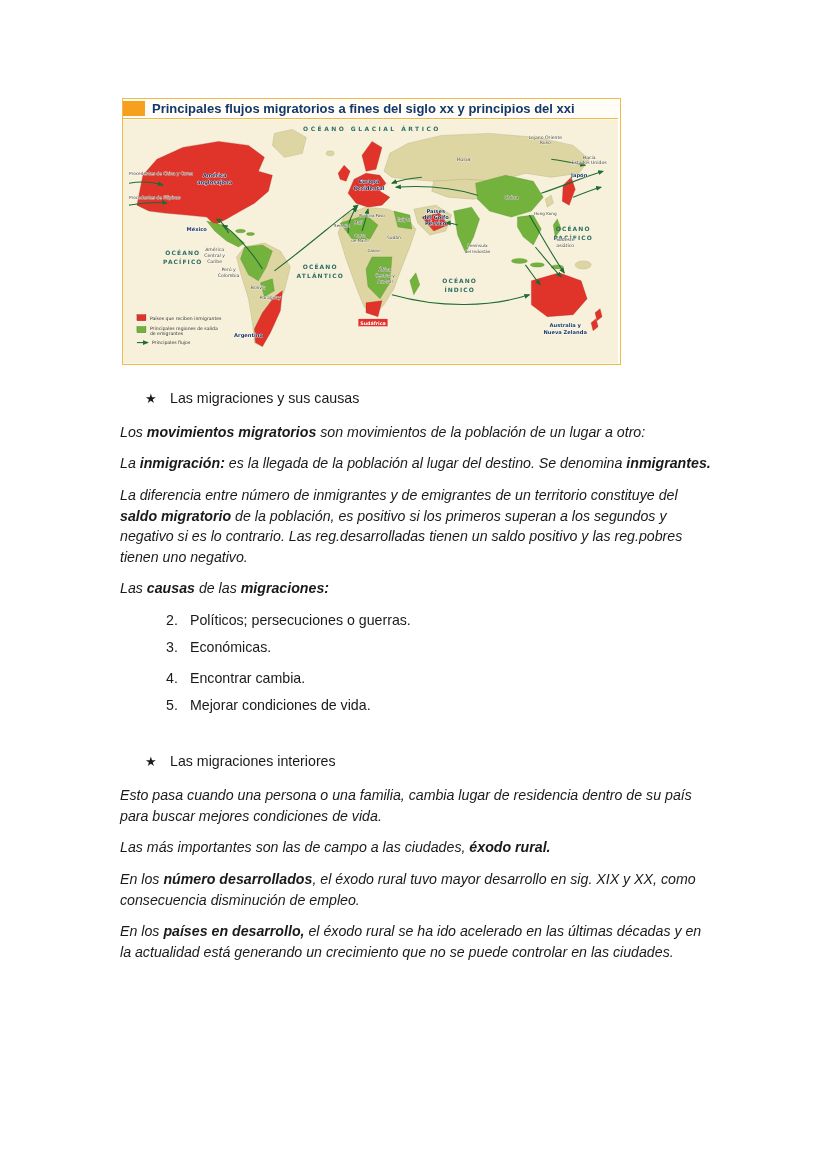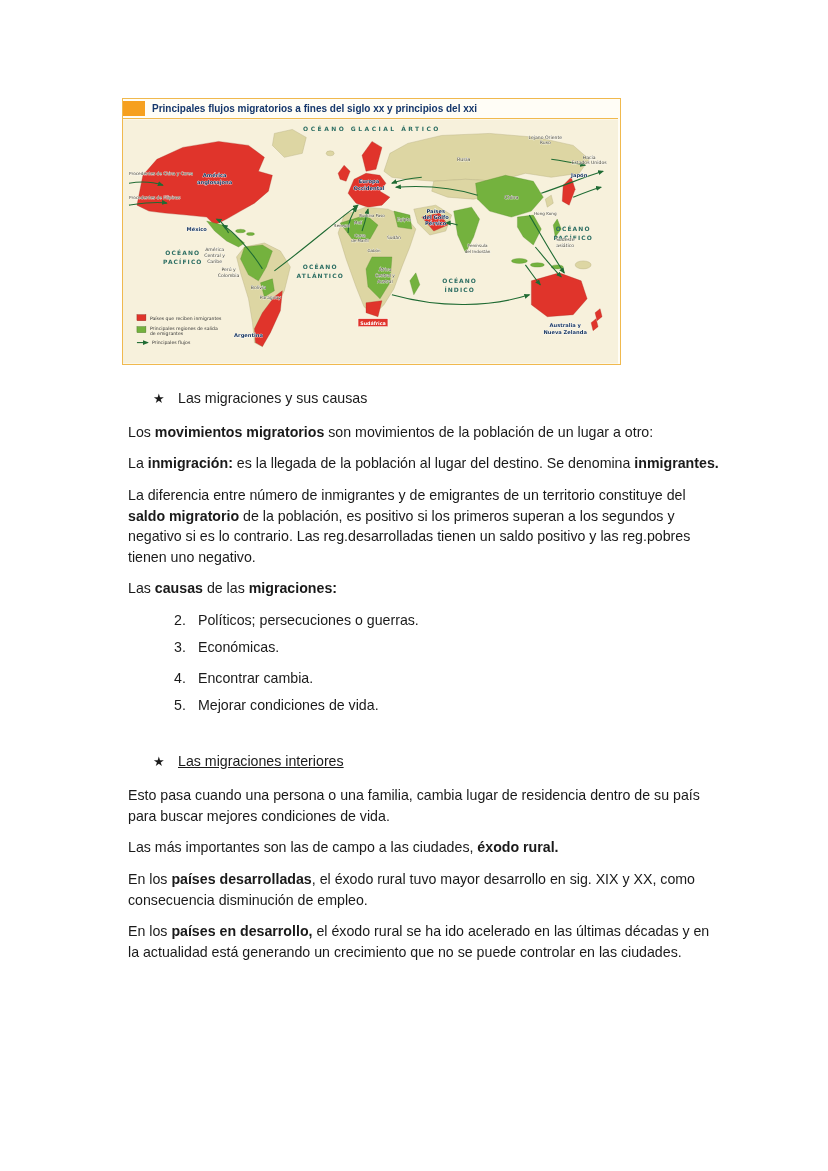--- a/index.html
+++ b/index.html
@@ -3,40 +3,40 @@
 <meta charset="utf-8">
 <style>
   html,body{margin:0;padding:0;background:#ffffff;}
   body{width:828px;height:1171px;font-family:"Liberation Sans",sans-serif;color:#1a1a1a;}
   .page{position:relative;width:828px;height:1171px;background:#fff;overflow:hidden;}
 
   
   .map-figure{position:absolute;left:122px;top:98px;width:497px;border:1px solid #f0b94e;background:#fffdf6;}
   .map-title-row{display:flex;align-items:center;height:19px;background:#fffdf6;}
   .map-title-square{width:22px;height:15px;background:#f6a01e;flex:0 0 auto;}
-  .map-title{margin-left:7px;font-size:10px;font-weight:bold;color:#16376b;white-space:nowrap;}
+  .map-title{margin-left:7px;font-size:13px;font-weight:bold;color:#16376b;white-space:nowrap;}
   .map-svg{display:block;border-top:1px solid #f0b94e;}
 
   .map-svg text{font-family:"DejaVu Sans",sans-serif;}
   .lbl{font-size:5.2px;font-weight:bold;fill:#16355f;stroke:#ffffff;stroke-width:0.6px;paint-order:stroke;}
   .plc{font-size:4.6px;fill:#44412c;stroke:#ffffff;stroke-width:0.5px;paint-order:stroke;}
   .ocean{font-size:6px;font-weight:bold;fill:#2c6e63;letter-spacing:1.1px;}
   .leg{font-size:4.6px;fill:#333333;}
   .legw{font-size:4.8px;font-weight:bold;fill:#ffffff;}
   .land{fill:#ddd6a3;stroke:#b5ad7f;stroke-width:0.4;}
   .red{fill:#e0342b;stroke:#a3241d;stroke-width:0.3;}
   .green{fill:#74b23e;stroke:#4e8426;stroke-width:0.3;}
   .flow{fill:none;stroke:#1f6b33;stroke-width:1.1;}
 
   
-  .content{position:absolute;left:128px;top:388px;width:592px;font-size:14.2px;line-height:1.45;}
-  .para{margin:0 0 11px 0;}
+  .content{position:absolute;left:120px;top:388px;width:592px;font-size:14.2px;line-height:1.45;}
+  .para{margin:0 0 11px 0;font-style:italic;}
   .heading{margin:0 0 13px 0;padding-left:25px;}
   .star{display:inline-block;width:16px;margin-right:9px;font-size:13px;}
-  .section-gap{margin-top:36px;text-decoration:underline;}
+  .section-gap{margin-top:36px;}
   .olist{margin:0 0 11px 0;padding-left:46px;}
   .li{margin-bottom:6px;}
   .num{display:inline-block;width:24px;}
   b{font-weight:bold;}
 </style>
 </head>
 <body>
 
 <div class="page">
 
@@ -213,17 +213,17 @@
         <span class="num">5.</span><span>Mejorar condiciones de vida.</span>
       </div>
     </div>
 
     <p class="heading section-gap">
       <span class="star">★</span><span>Las migraciones interiores</span>
     </p>
 
     <p class="para"><span>Esto pasa cuando una persona o una familia, cambia lugar de residencia dentro de su país para buscar mejores condiciones de vida.</span></p>
     <p class="para"><span>Las más importantes son las de campo a las ciudades, </span><b>éxodo rural.</b></p>
-    <p class="para"><span>En los </span><b>países desarrolladas</b><span>, el éxodo rural tuvo mayor desarrollo en sig. XIX y XX, como consecuencia disminución de empleo.</span></p>
+    <p class="para"><span>En los </span><b>número desarrollados</b><span>, el éxodo rural tuvo mayor desarrollo en sig. XIX y XX, como consecuencia disminución de empleo.</span></p>
     <p class="para"><span>En los </span><b>países en desarrollo,</b><span> el éxodo rural se ha ido acelerado en las últimas décadas y en la actualidad está generando un crecimiento que no se puede controlar en las ciudades.</span></p>
 
   </main>
 </div>
 
 </body></html>

